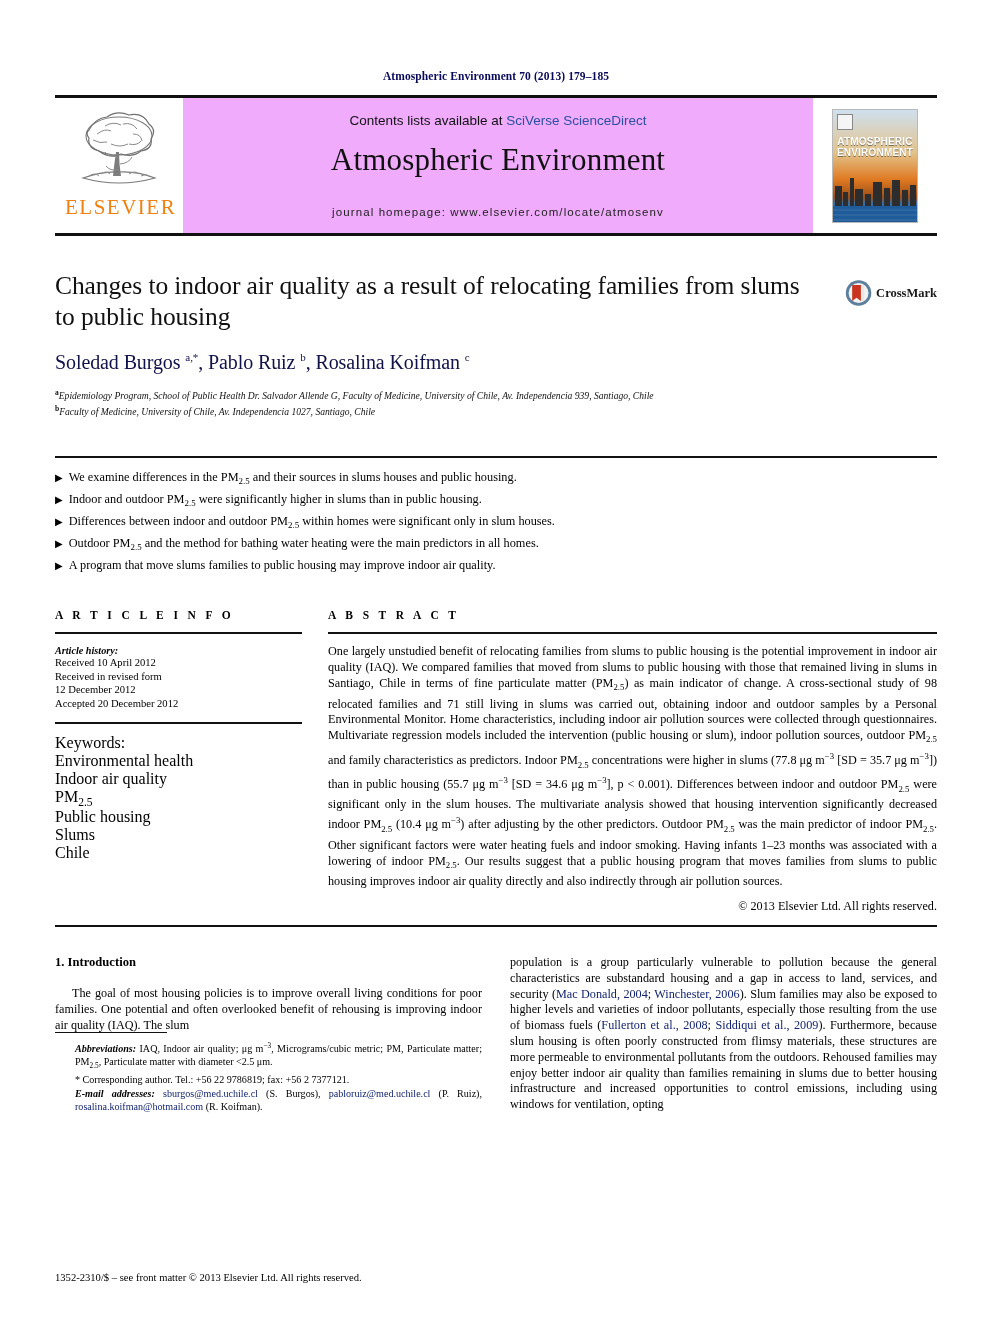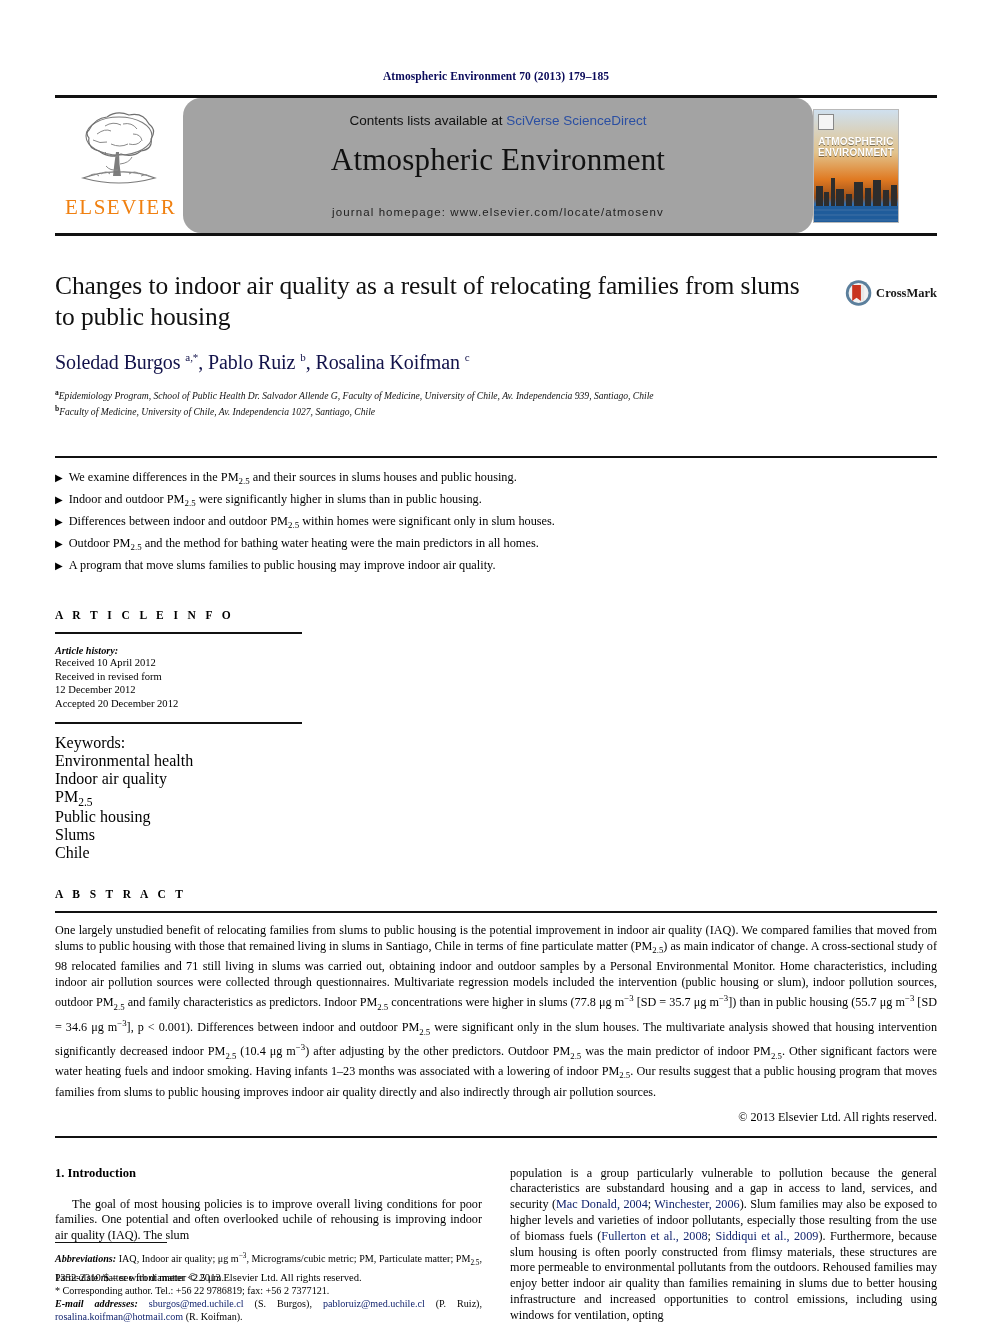--- a/index.html
+++ b/index.html
@@ -46,34 +46,33 @@
   .banner-left {
     width: 128px;
     flex: 0 0 128px;
     display: flex;
     align-items: center;
     justify-content: center;
     background: #fff;
   }
   .banner-mid {
     flex: 1 1 auto;
-    background: #a3a3a3;
+    background: #f0abfc;
     display: flex;
     flex-direction: column;
     align-items: center;
     justify-content: center;
     text-align: center;
-    border-radius: 18px;
   }
   .banner-right {
     width: 124px;
     flex: 0 0 124px;
     display: flex;
     align-items: center;
-    justify-content: flex-start;
+    justify-content: center;
     background: #fff;
     text-decoration: underline;
   }
   .contents-line {
     font-family: "Liberation Sans", sans-serif;
     font-size: 13.5px;
     color: #111;
     margin-bottom: 14px;
   }
   .contents-line .sd { color: #2b4fa2; }
@@ -192,21 +191,20 @@
     display: flex;
     gap: 6px;
   }
   .hl-item .tri { font-size: 10px; line-height: 17.6px; }
 
   
   .infoabs {
     margin-top: 35px;
     display: flex;
     gap: 26px;
-    flex-direction: column;
   }
   .col-info { width: 247px; flex: 0 0 247px; }
   .col-abs  { flex: 1 1 auto; }
 
   .info-body { margin-top: 11px; }
   .info-body .lbl { font-style: italic; font-weight: bold; font-size: 10.2px; }
   .info-body .ln  { font-size: 10.6px; line-height: 13.4px; }
   .info-rule2 { border-top: 2.2px solid #111; margin-top: 12px; }
   .kw { margin-top: 10px; }
 
@@ -254,20 +252,21 @@
   .footnotes {
     position: absolute;
     left: 0; bottom: 0;
     width: 100%;
   }
   .fn-rule { width: 112px; border-top: 1.4px solid #111; margin-bottom: 7px; }
   .fn {
     font-size: 10.1px;
     line-height: 13.2px;
     text-align: justify;
+    margin-left: 20px;
   }
   .fn .it { font-style: italic; font-weight: bold; }
   .fn a, .fn .lnk { color:#12246e; text-decoration:none; }
 
   .issn {
     position: absolute;
     left: 55px;
     bottom: 38px;
     width: 420px;
     font-size: 10.6px;
@@ -422,21 +421,21 @@
       <div class="abs-copy">© 2013 Elsevier Ltd. All rights reserved.</div>
     </div>
   </div>
 
   <div class="abs-bottom-rule"></div>
 
   <div class="body2col">
 
     <div class="bcol">
       <h2 class="secnum">1.  Introduction</h2>
-      <p class="bodytext">The goal of most housing policies is to improve overall living conditions for poor families. One potential and often overlooked uchile of rehousing is improving indoor air quality (IAQ). The slum</p>
+      <p class="bodytext">The goal of most housing policies is to improve overall living conditions for poor families. One potential and often overlooked benefit of rehousing is improving indoor air quality (IAQ). The slum</p>
 
       <div class="footnotes">
         <div class="fn-rule"></div>
         <div class="fn"><span class="it">Abbreviations:</span> IAQ, Indoor air quality; μg m<sup>−3</sup>, Micrograms/cubic metric; PM, Particulate matter; PM<sub>2.5</sub>, Particulate matter with diameter &lt;2.5 μm.</div>
         <div class="fn">* Corresponding author. Tel.: +56 22 9786819; fax: +56 2 7377121.</div>
         <div class="fn"><span class="it">E-mail addresses:</span> <span class="lnk">sburgos@med.uchile.cl</span> (S. Burgos), <span class="lnk">pabloruiz@med.uchile.cl</span> (P. Ruiz), <span class="lnk">rosalina.koifman@hotmail.com</span> (R. Koifman).</div>
       </div>
     </div>
 
     <div class="bcol">

